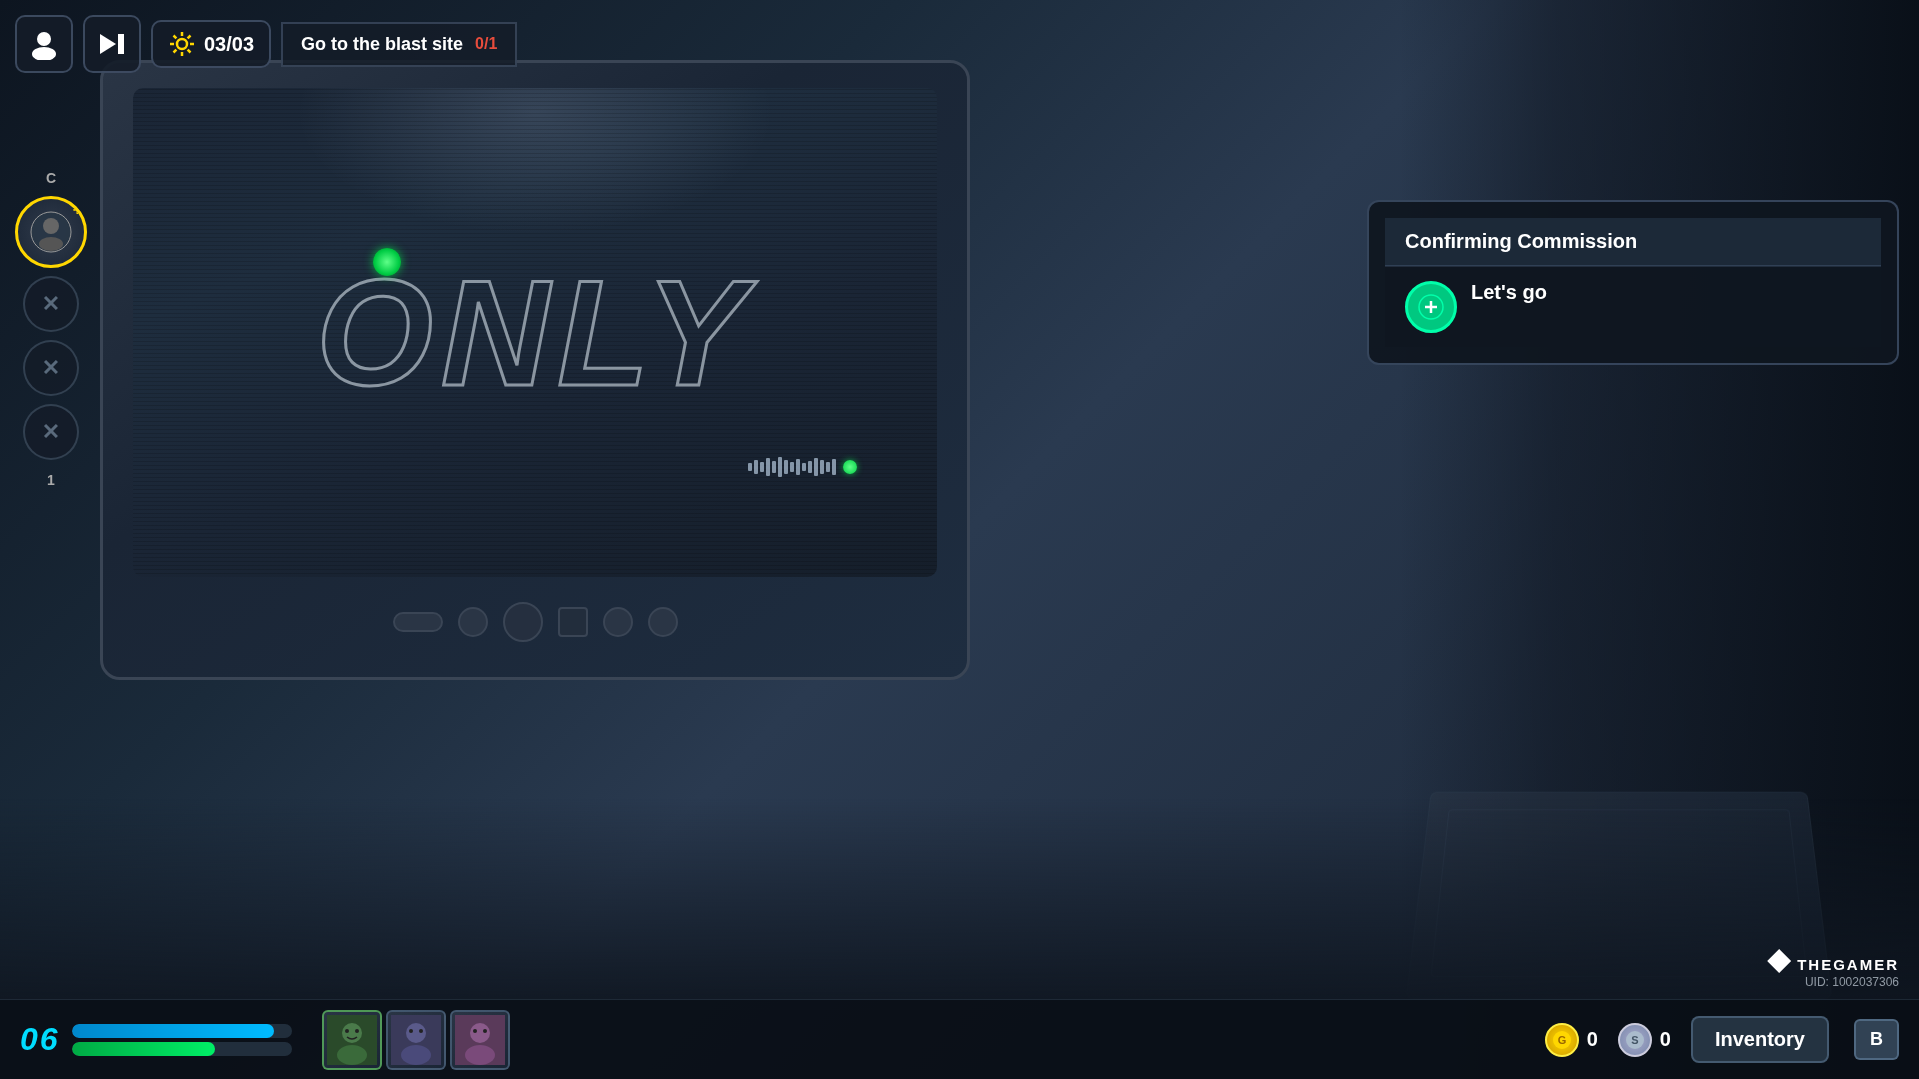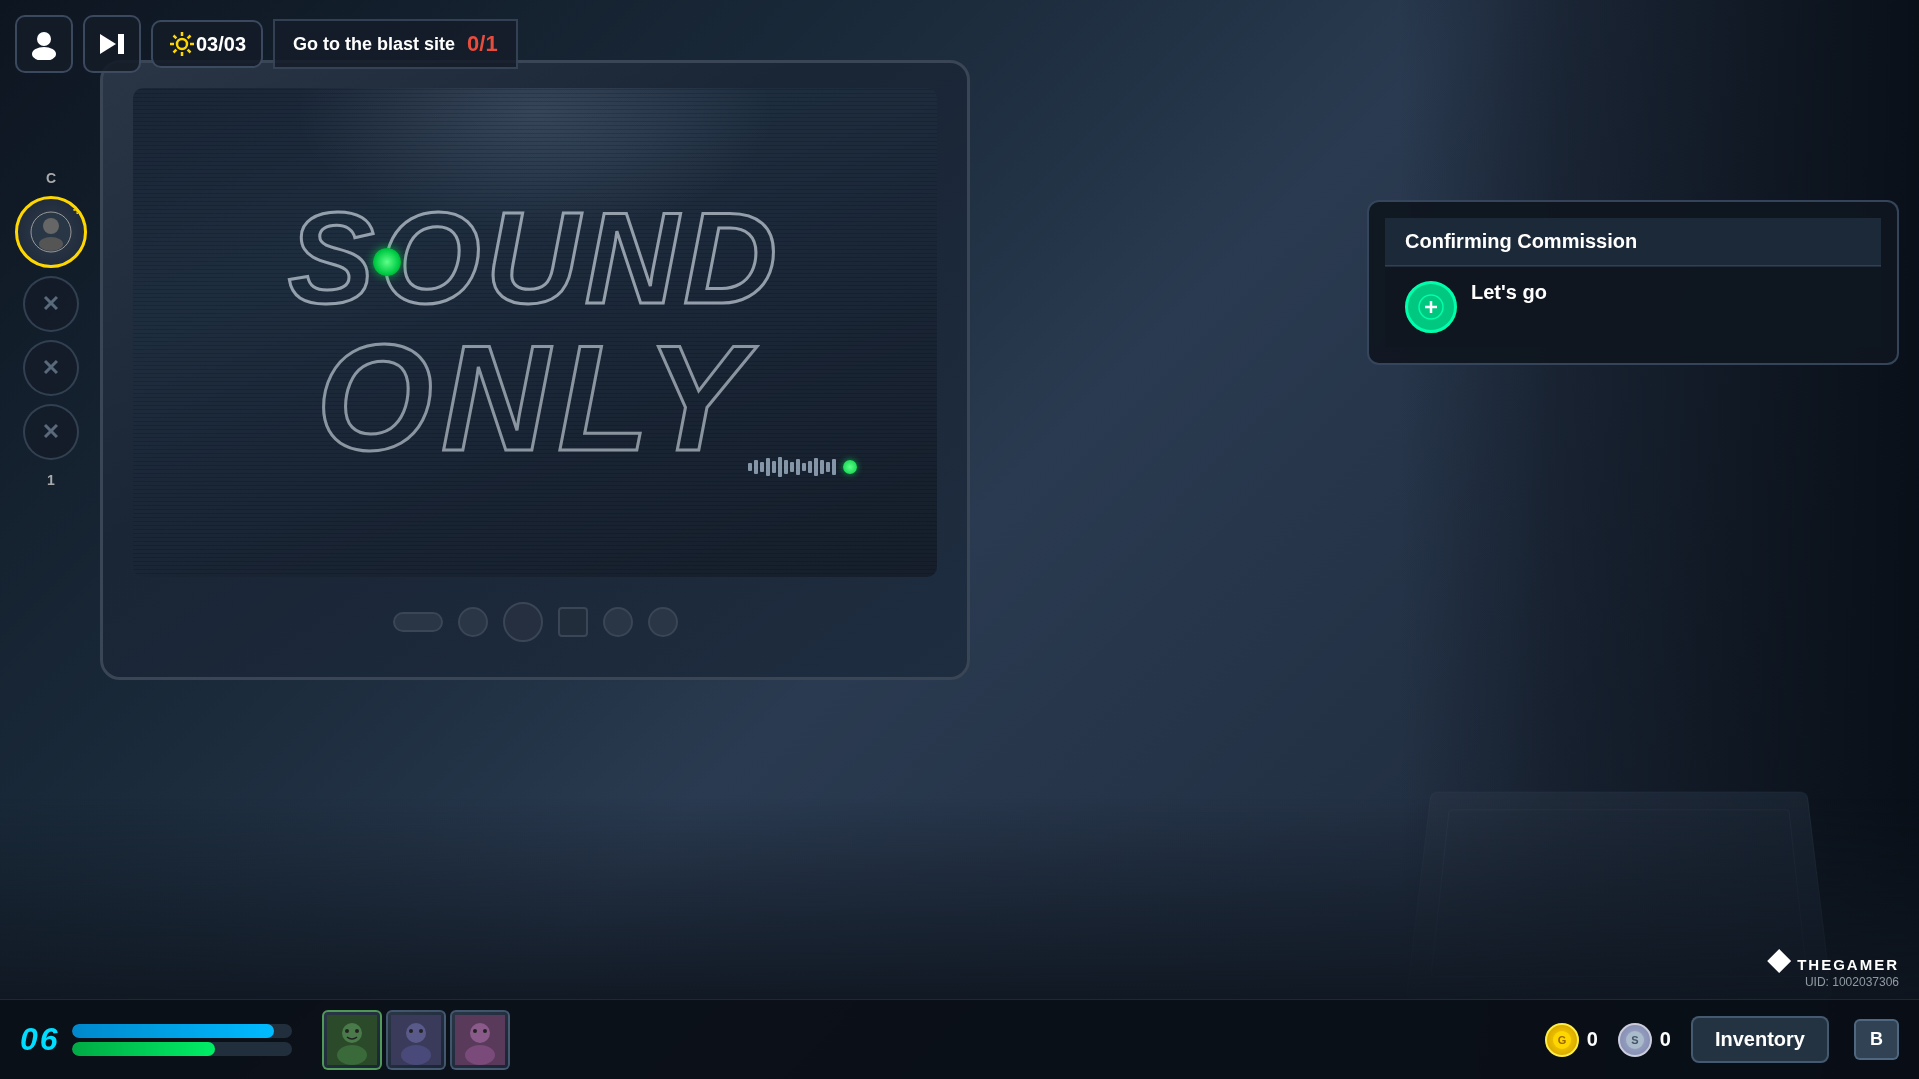--- a/index.html
+++ b/index.html
@@ -202,21 +202,21 @@
       height: 32px;
     }
 
     .quest-counter {
       background: rgba(20,28,40,0.9);
       border: 2px solid rgba(100,120,150,0.5);
       border-radius: 10px;
       padding: 8px 15px;
       display: flex;
       align-items: center;
-      gap: 0;
+      gap: 8px;
       color: white;
       font-size: 20px;
       font-weight: bold;
     }
 
     .quest-objective {
       background: rgba(20,28,40,0.85);
       border: 2px solid rgba(100,120,150,0.4);
       border-radius: 0;
       padding: 10px 18px;
@@ -226,21 +226,21 @@
     }
 
     .quest-objective-text {
       color: white;
       font-size: 18px;
       font-weight: bold;
     }
 
     .quest-progress {
       color: #e74c3c;
-      font-size: 22px;
+      font-size: 16px;
       font-weight: bold;
     }
 
     
     .left-panel {
       position: absolute;
       left: 15px;
       top: 170px;
       display: flex;
       flex-direction: column;
@@ -610,21 +610,20 @@
 
 <div class="game-bg"></div>
 
 <div class="right-dark-panel"></div>
 
 <div class="tv-container">
   <div class="tv-outer">
     <div class="tv-screen">
       <div class="green-dot-screen"></div>
       <div class="sound-only-text">
-        <span class="sound-text">SOUND</span>
         <span class="only-text">ONLY</span>
       </div>
 
       <div class="waveform">
         <div class="waveform-bar" style="height:8px"></div>
         <div class="waveform-bar" style="height:14px"></div>
         <div class="waveform-bar" style="height:10px"></div>
         <div class="waveform-bar" style="height:18px"></div>
         <div class="waveform-bar" style="height:12px"></div>
         <div class="waveform-bar" style="height:20px"></div>

